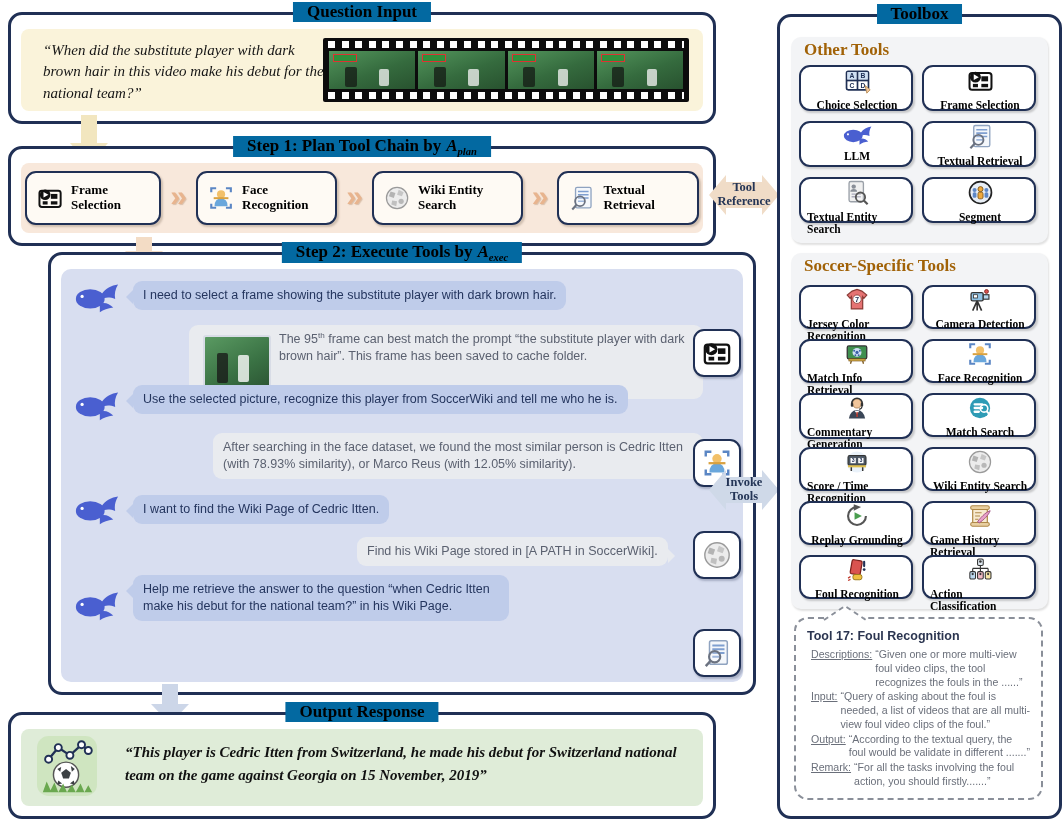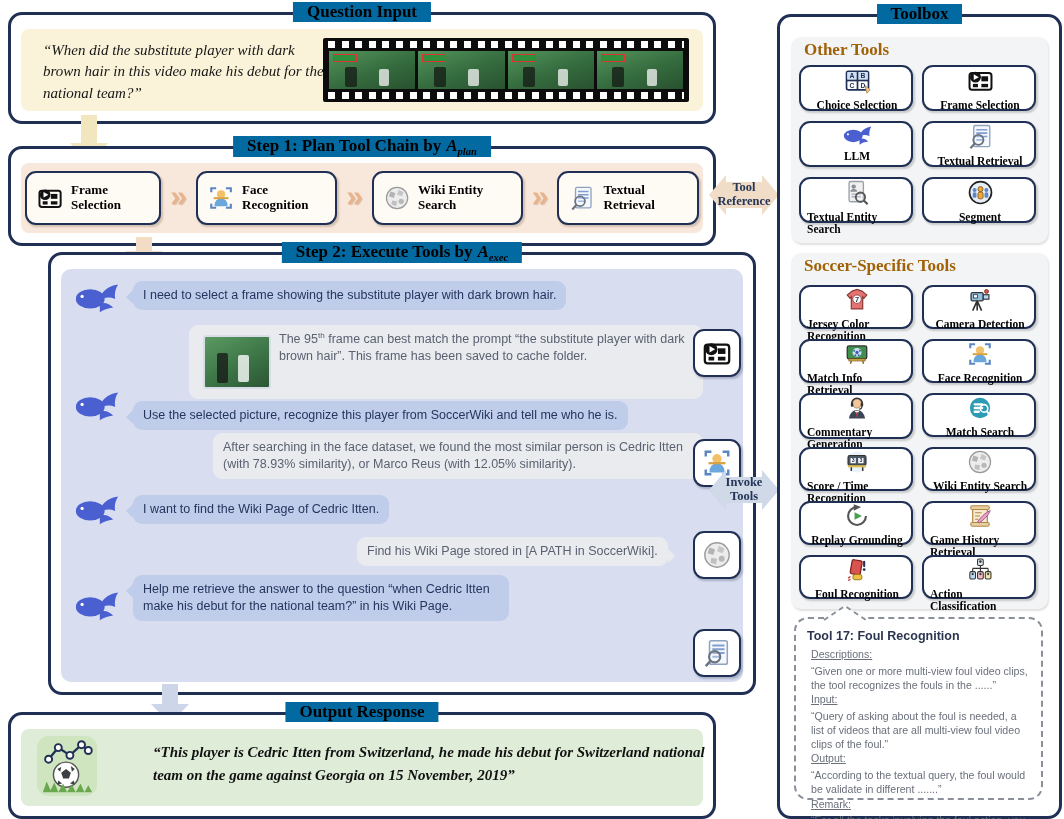--- a/index.html
+++ b/index.html
@@ -51,36 +51,36 @@
   .thumb{width:64px;height:50px;border:2px solid #d8dce6;border-radius:3px;margin:4px 8px 4px 4px;position:relative;flex:none;
     background:linear-gradient(150deg,#5a9a62 0%,#3a7244 60%,#2c5634 100%);overflow:hidden;}
   .thumb::before{content:"";position:absolute;left:18%;bottom:8%;width:18%;height:60%;background:rgba(25,28,25,.8);border-radius:2px;}
   .thumb::after{content:"";position:absolute;left:52%;bottom:10%;width:16%;height:55%;background:rgba(240,243,240,.85);border-radius:2px;}
   sup{font-size:.65em;}
 
   
   .out-panel{position:absolute;left:10px;top:14px;right:10px;bottom:10px;background:#dfecd8;border-radius:8px;}
   .out-icon{position:absolute;left:16px;top:7px;}
   .out-text{position:absolute;left:104px;top:12px;width:566px;
-    font-family:"Liberation Serif",serif;font-style:italic;font-weight:bold;font-size:15px;line-height:1.55;color:#111;margin-left:28px;}
+    font-family:"Liberation Serif",serif;font-style:italic;font-weight:bold;font-size:15px;line-height:1.55;color:#111;}
 
   
   .tb-section{position:absolute;background:#f3f4f6;border-radius:10px;box-shadow:1px 1.5px 2px rgba(0,0,0,.12);}
   .tb-label{position:absolute;left:13px;top:3px;font-family:"Liberation Serif",serif;font-weight:bold;font-size:17px;color:#a16207;}
   .tb-btn{position:absolute;width:114px;background:#fff;border:2.5px solid #203055;border-radius:11px;
     display:flex;align-items:center;gap:5px;padding:0 4px 0 6px;box-sizing:border-box;
     box-shadow:1.5px 2px 2px rgba(0,0,0,.18);flex-direction:column;}
   .tb-btn .tlabel{font-family:"Liberation Serif",serif;font-weight:bold;font-size:11.5px;line-height:1.08;color:#000;}
   .tb-btn svg{flex:none;}
 
   
   #tool17{position:absolute;left:14px;top:600px;width:249px;height:183px;border:2px dashed #8a8f99;
     border-radius:14px;box-sizing:border-box;padding:8px 9px 4px 9px;background:#fff;}
   #tool17 .t17-title{font-weight:bold;font-size:12.5px;color:#2b3550;margin:2px 0 5px 2px;}
-  .t17-entry{display:flex;gap:3px;font-size:10.6px;line-height:1.3;color:#6a6f7a;margin:0 0 1px 6px;flex-direction:column;}
+  .t17-entry{display:flex;gap:3px;font-size:10.6px;line-height:1.3;color:#6a6f7a;margin:0 0 1px 6px;}
   .t17-entry .lab{text-decoration:underline;white-space:nowrap;flex:none;}
   .t17-entry .quote{}
   .notch{position:absolute;top:-15px;left:26px;}
 
   
   .vconn{position:absolute;}
   .hconn{position:absolute;width:70px;height:58px;}
   .hconn .htxt{position:absolute;left:0;right:0;top:50%;transform:translateY(-52%);text-align:center;
     font-family:"Liberation Serif",serif;font-weight:bold;font-size:12.5px;line-height:1.08;color:#243556;}
 </style>
@@ -220,21 +220,21 @@
           <path d="M8 8.5 L14 12 L8 15.5 Z" fill="#fff"></path>
         </svg>
       </div>
 
       <svg class="whale" style="left:12px;top:118px;" viewBox="0 0 48 34">
         <ellipse cx="18" cy="20" rx="15" ry="10" fill="#4a5fd0"></ellipse>
         <path d="M30 15 C34 9 40 6 47 5 C44 10 43 15 44 20 C38 18 33 18 30 21 Z" fill="#4a5fd0"></path>
         <path d="M28 25 C33 23 38 25 42 29 C36 30 32 31 28 34 Z" fill="#4a5fd0"></path>
         <circle cx="9.5" cy="17.5" r="1.7" fill="#fff"></circle>
       </svg>
-      <div class="bubble b-agent" style="left:72px;top:132px;max-width:530px;">
+      <div class="bubble b-agent" style="left:72px;top:116px;max-width:530px;">
         <span>Use the selected picture, recognize this player from SoccerWiki and tell me who he is.</span>
       </div>
 
       <div class="bubble b-tool" style="left:152px;top:164px;width:470px;">
         <span>After searching in the face dataset, we found the most similar person is Cedric Itten (with 78.93% similarity), or Marco Reus (with 12.05% similarity).</span>
       </div>
       <div class="tool-chip" style="left:632px;top:170px;">
         <svg width="30" height="30" viewBox="0 0 32 32">
           <path d="M4 9 V4 H10" fill="none" stroke="#5b86c4" stroke-width="2.6"></path>
           <path d="M22 4 H28 V9" fill="none" stroke="#5b86c4" stroke-width="2.6"></path>

